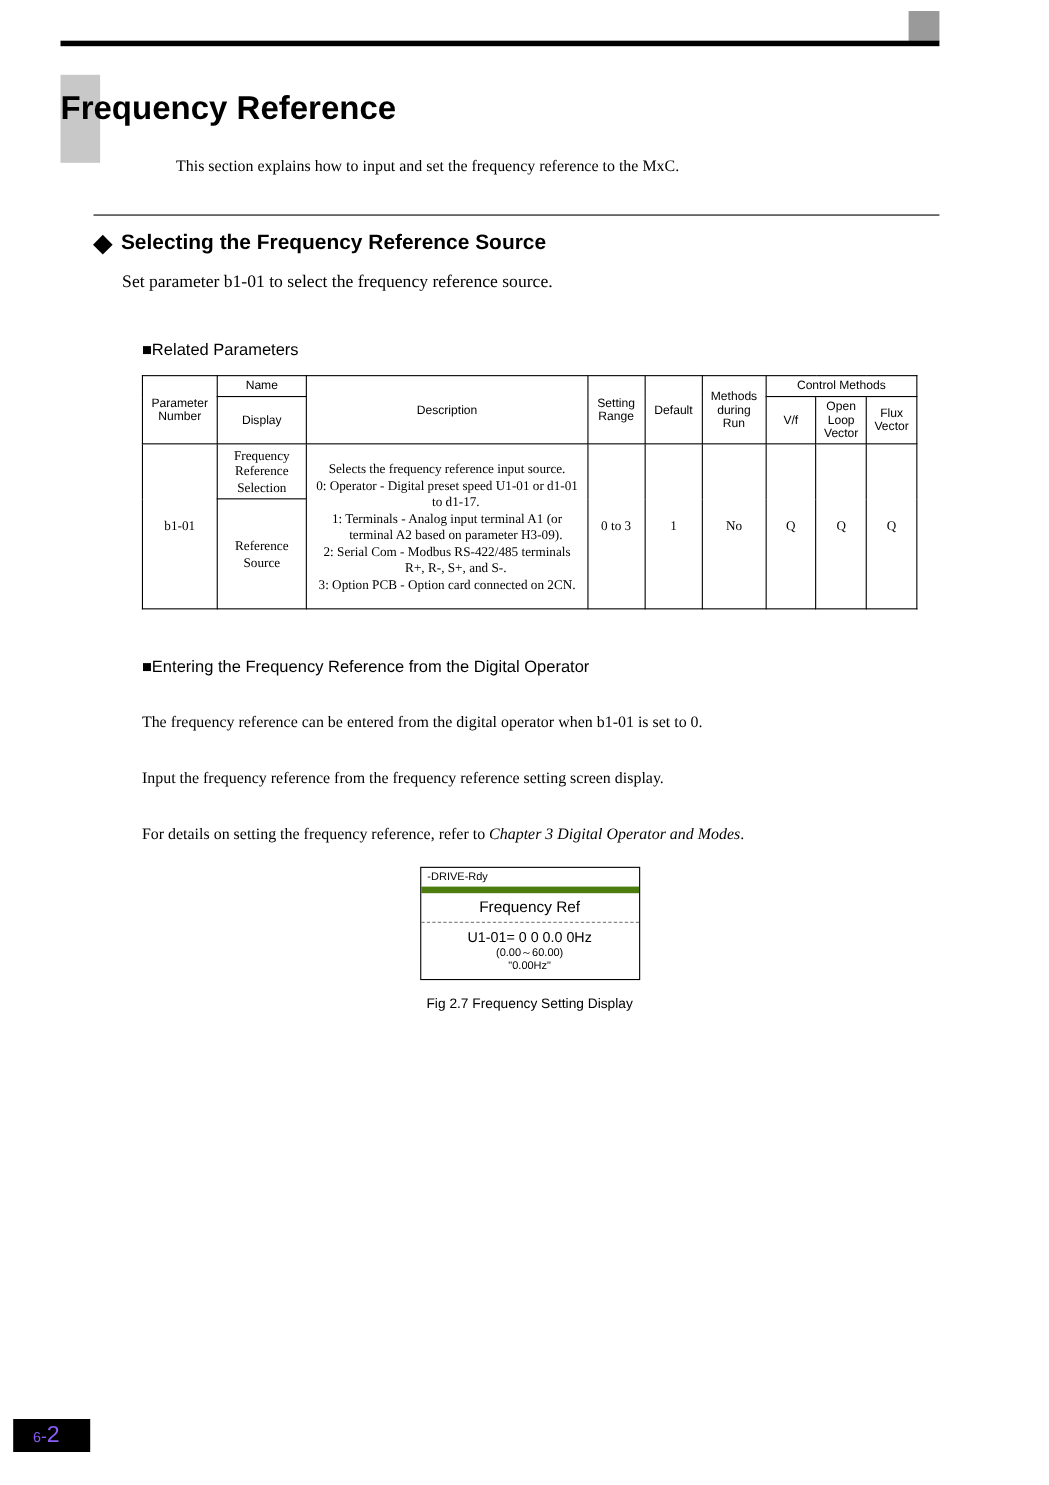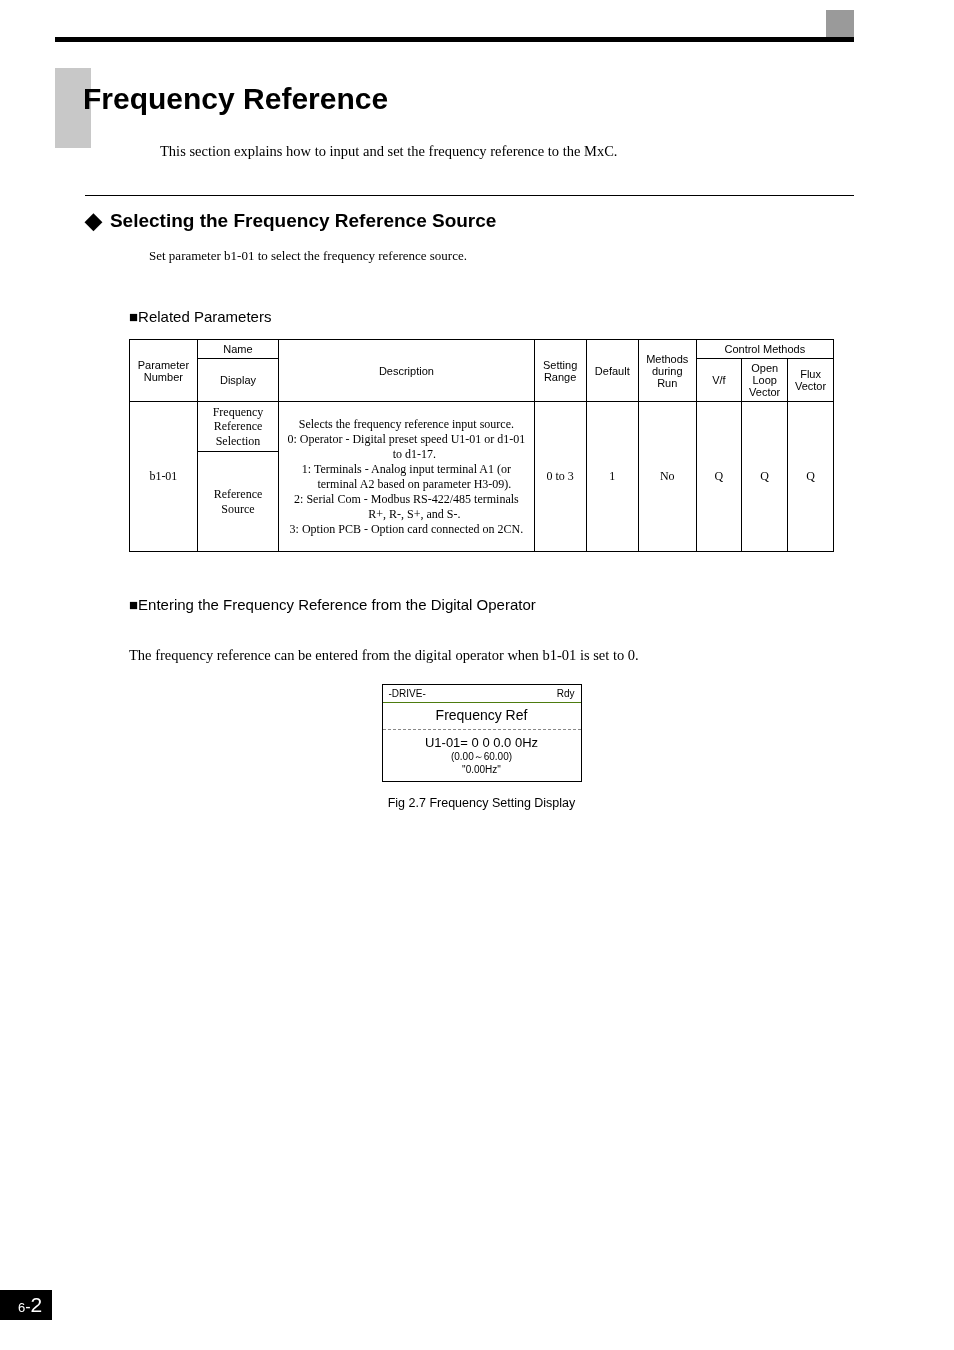--- a/index.html
+++ b/index.html
@@ -38,21 +38,20 @@
     left: 0;
     width: 36px;
     height: 80px;
     background: #c8c8c8;
   }
   .title-text {
     position: relative;
     font-family: Arial, Helvetica, sans-serif;
     font-weight: bold;
     font-size: 30px;
-    padding-left: 28px;
     padding-top: 24px;
     color: #000;
   }
   .intro {
     position: absolute;
     top: 143px;
     left: 160px;
     font-size: 14.5px;
     text-align: right;
   }
@@ -74,22 +73,22 @@
     display: flex;
     align-items: center;
     gap: 8px;
   }
   .diamond {
     font-size: 22px;
     line-height: 1;
   }
   .set-param {
     margin-top: 16px;
-    margin-left: 64px;
-    font-size: 13px;
+    margin-left: 26px;
+    font-size: 16px;
   }
   .subhead {
     font-family: Arial, Helvetica, sans-serif;
     font-weight: normal;
     font-size: 15px;
     margin-top: 44px;
     margin-left: 44px;
   }
   .sq { font-family: Arial, sans-serif; }
   .body-text {
@@ -151,45 +150,44 @@
     display: inline-block;
     border: 1px solid #000;
     width: 200px;
     text-align: center;
     font-family: Arial, Helvetica, sans-serif;
   }
   .op-row1 {
     font-size: 10px;
     padding: 3px 6px;
     display: flex;
-    justify-content: space-between;
-    border-bottom: 1px solid #4d7c0f;
+    border-bottom: 6px solid #4d7c0f;
   }
   .op-row2 {
     font-size: 14px;
     padding: 4px 4px 6px 4px;
     border-bottom: 1px dashed #888;
   }
   .op-row3 { font-size: 13px; padding-top: 5px; }
   .op-row4 { font-size: 10px; }
   .op-row5 { font-size: 10px; padding-bottom: 6px; }
   .caption {
     font-family: Arial, Helvetica, sans-serif;
     font-size: 12.5px;
     margin-top: 14px;
   }
 
   .page-num {
     position: absolute;
     bottom: 30px;
-    left: 0;
+    left: 12px;
     background: #000;
-    color: #ffffff;
-    font-family: Arial, Helvetica, sans-serif;
-    padding: 3px 10px 3px 18px;
+    color: #8b5cf6;
+    font-family: Arial, Helvetica, sans-serif;
+    padding: 3px 28px 3px 18px;
   }
   .page-num .ch { font-size: 13px; }
   .page-num .dash { font-size: 16px; }
   .page-num .pg { font-size: 21px; }
 </style>
 </head>
 <body>
 
 <div class="corner-box"></div>
 <div class="hr-top"></div>
@@ -256,20 +254,24 @@
       </tr>
     </tbody>
   </table>
 
   <div class="subhead">
     <span class="sq">■</span><span>Entering the Frequency Reference from the Digital Operator</span>
   </div>
 
   <div class="body-text">
     <p>The frequency reference can be entered from the digital operator when b1-01 is set to 0.</p>
+    <p>Input the frequency reference from the frequency reference setting screen display.</p>
+    <p>
+      <span>For details on setting the frequency reference, refer to </span><span class="italic">Chapter 3 Digital Operator and Modes</span><span>.</span>
+    </p>
   </div>
 
   <div class="op-wrap">
     <div class="op-box">
       <div class="op-row1">
         <span>-DRIVE-</span>
         <span>Rdy</span>
       </div>
       <div class="op-row2">Frequency Ref</div>
       <div class="op-row3">U1-01= 0 0 0.0 0Hz</div>

